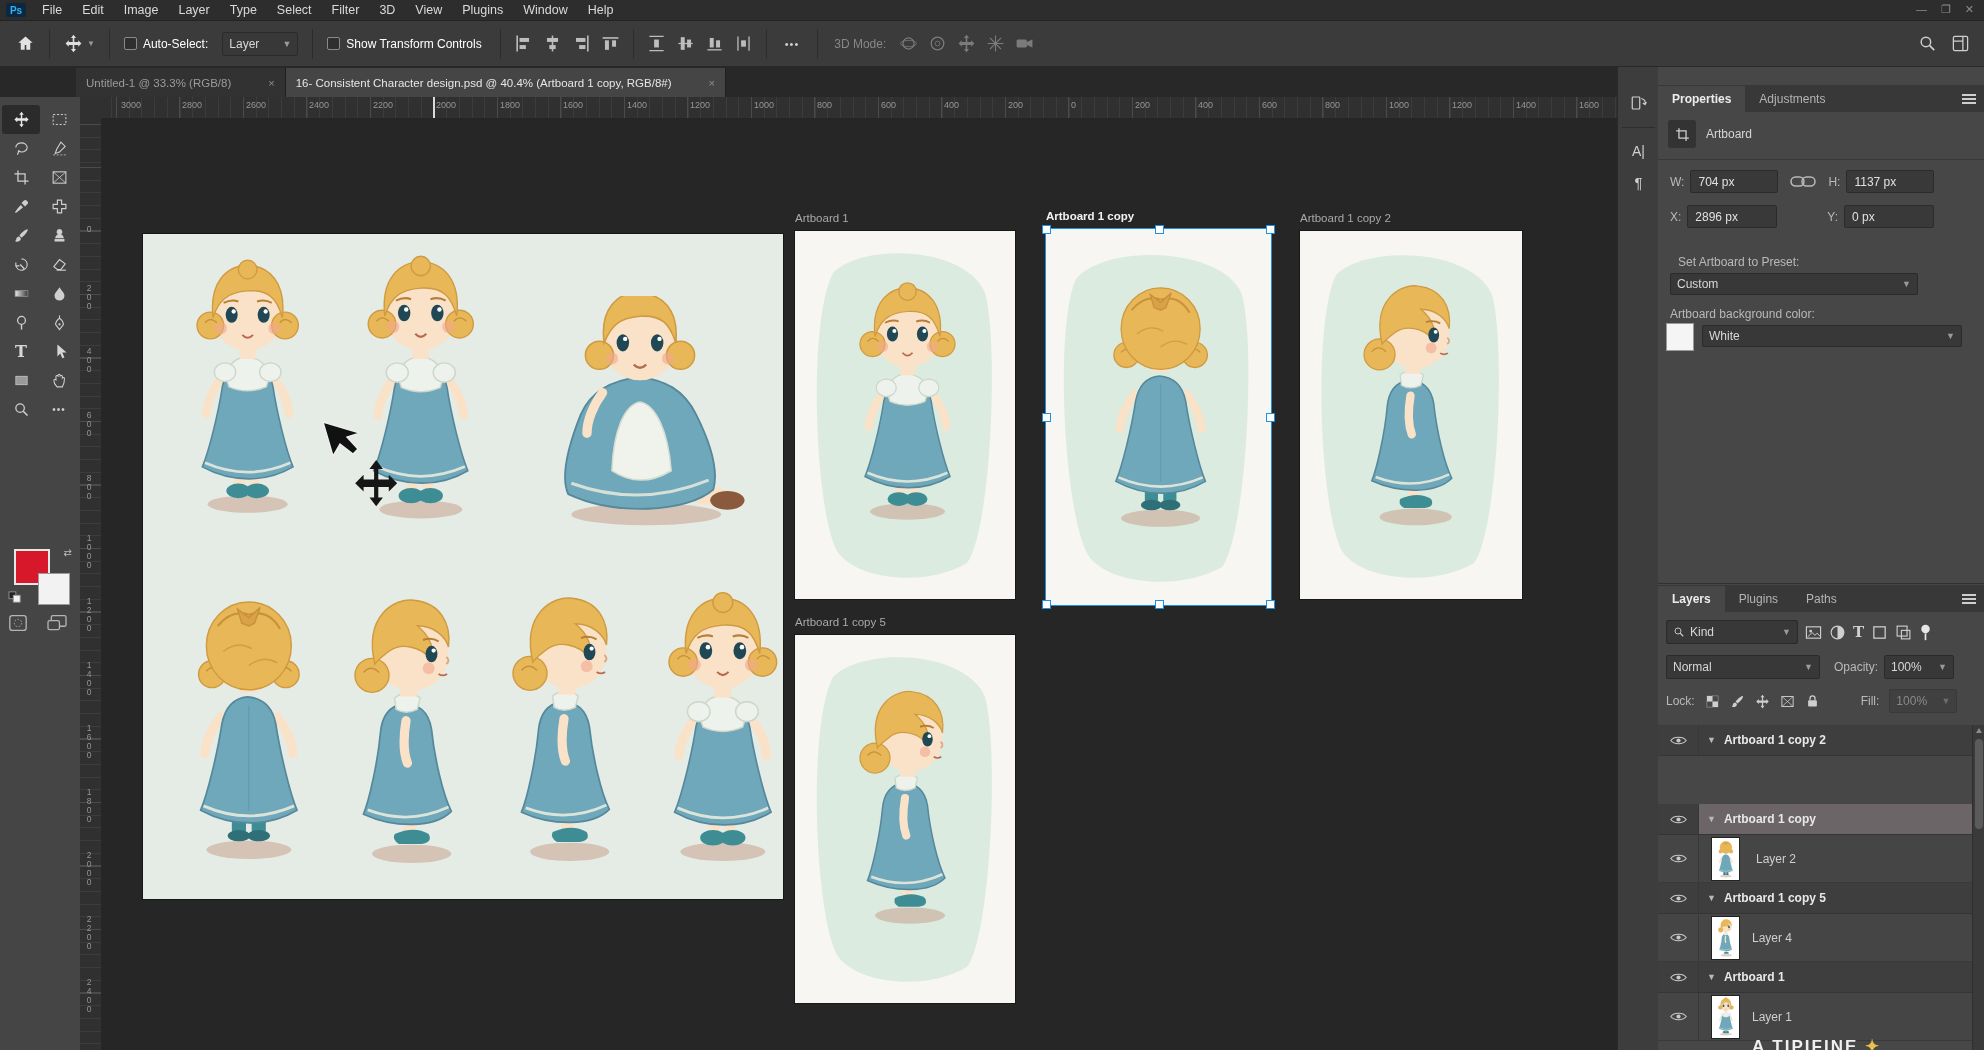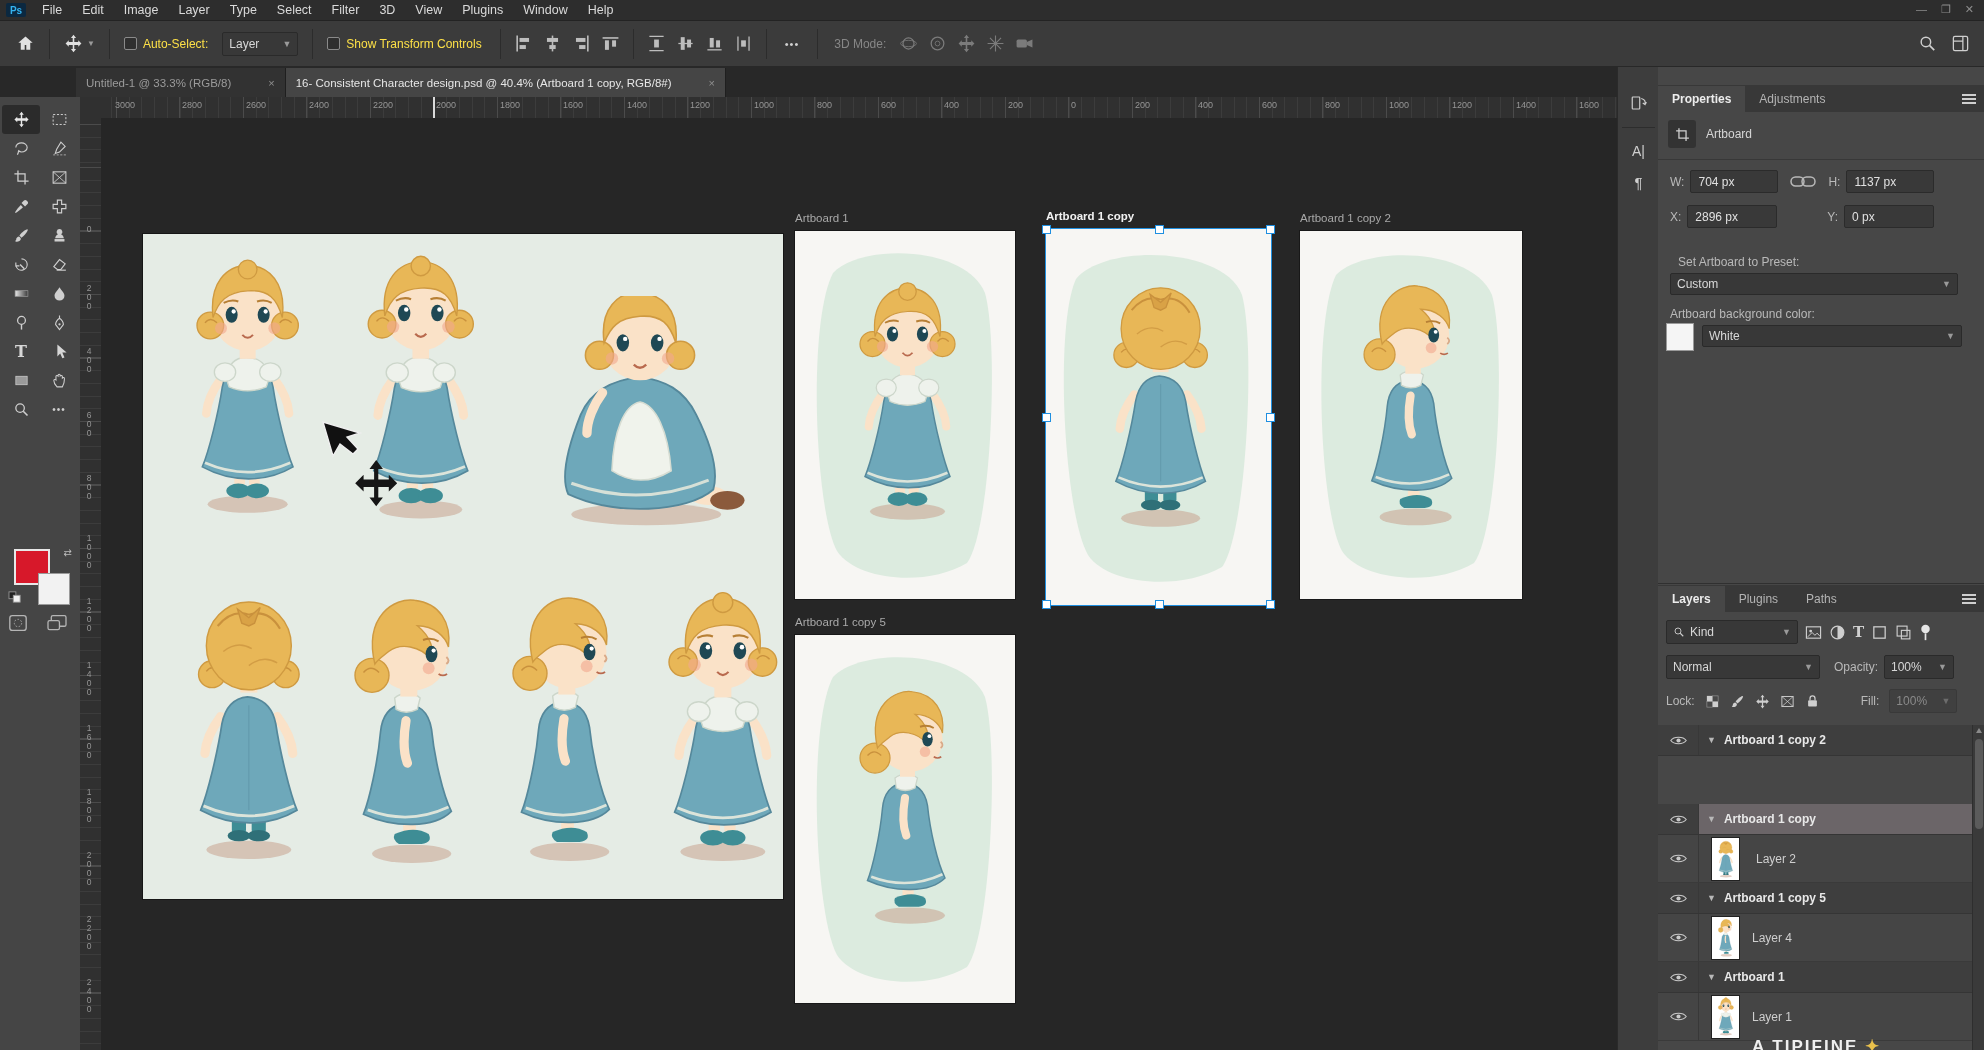--- a/index.html
+++ b/index.html
@@ -9,21 +9,21 @@
   
   .menubar{left:0;top:0;width:1984px;height:20px;background:#2d2d2d;border-bottom:1px solid #232323;display:flex;align-items:center;}
   .pslogo{width:20px;height:14px;margin:0 6px 0 6px;background:#0b2840;color:#34b3f0;font-size:10px;font-weight:bold;
           display:flex;align-items:center;justify-content:center;border-radius:2px;}
   .mi{padding:0 10px;line-height:20px;color:#dadada;font-size:12.5px;cursor:default;}
   .winctl{position:absolute;right:10px;top:3px;display:flex;gap:14px;color:#8d8d8d;font-size:11px;}
   .optionsbar{left:0;top:21px;width:1984px;height:45px;background:#3b3b3b;border-bottom:1px solid #282828;display:flex;align-items:center;}
   .sep{width:1px;height:30px;background:#2c2c2c;margin:0 8px;}
   .obtn{display:flex;align-items:center;justify-content:center;height:34px;padding:0 6px;border-radius:3px;}
   .cb{width:11px;height:11px;border:1px solid #8a8a8a;background:#2f2f2f;border-radius:2px;margin-right:6px;flex:0 0 auto;}
-  .oblabel{color:#fde047;font-size:12px;white-space:nowrap;}
+  .oblabel{color:#ffffff;font-size:12px;white-space:nowrap;}
   .dd{background:#383838;border:1px solid #2a2a2a;border-radius:2px;height:22px;display:flex;align-items:center;
       padding:0 6px;color:#d8d8d8;font-size:12px;}
   .dd .chev{margin-left:auto;color:#9a9a9a;font-size:9px;padding-left:8px;}
   .dim{color:#878787;}
   .ico18{width:19px;height:19px;display:block;}
   .ogroupicon{margin:0 5px;opacity:.92;}
   
   .tabbar{left:0;top:67px;width:1984px;height:30px;background:#282828;display:flex;align-items:flex-end;padding-left:76px;box-sizing:border-box;}
   .doctab{height:29px;display:flex;align-items:center;padding:0 10px;font-size:11.5px;border-right:1px solid #1f1f1f;white-space:nowrap;gap:28px;}
   .doctab.inactive{background:#323232;color:#9b9b9b;}
@@ -490,21 +490,21 @@
         </svg>
       <svg width="22" height="18" viewBox="0 0 26 22">
           <rect x="6" y="2" width="18" height="13" rx="2" fill="none" stroke="#b5b5b5" stroke-width="1.6"></rect>
           <rect x="2" y="8" width="14" height="11" rx="2" fill="#454545" stroke="#b5b5b5" stroke-width="1.6"></rect>
         </svg>
     </div>
   </div>
 
   <div class="abs rcorner"></div>
   <div class="abs rtop">
-    <span class="rlab" style="left:14px">3000</span>
+    <span class="rlab" style="left:20px">3000</span>
     <span class="rlab" style="left:81px">2800</span>
     <span class="rlab" style="left:145px">2600</span>
     <span class="rlab" style="left:208px">2400</span>
     <span class="rlab" style="left:272px">2200</span>
     <span class="rlab" style="left:335px">2000</span>
     <span class="rlab" style="left:399px">1800</span>
     <span class="rlab" style="left:462px">1600</span>
     <span class="rlab" style="left:526px">1400</span>
     <span class="rlab" style="left:589px">1200</span>
     <span class="rlab" style="left:653px">1000</span>
@@ -656,21 +656,21 @@
           <span>2896 px</span>
         </div>
       <span style="width:38px"></span>
       <span class="flabel">Y:</span>
       <div class="field" style="width:74px">
           <span>0 px</span>
         </div>
     </div>
 
     <span class="abs flabel" style="left:20px;top:188px">Set Artboard to Preset:</span>
-    <div class="abs dd" style="left:12px;top:206px;width:288px;box-sizing:border-box">
+    <div class="abs dd" style="left:12px;top:206px;width:248px;box-sizing:border-box">
       <span>Custom</span>
       <span class="chev">▼</span>
     </div>
 
     <span class="abs flabel" style="left:12px;top:240px">Artboard background color:</span>
     <div class="abs" style="left:8px;top:256px;width:26px;height:26px;background:#f5f5f5;border:1px solid #9a9a9a"></div>
     <div class="abs dd" style="left:44px;top:258px;width:260px;box-sizing:border-box">
       <span>White</span>
       <span class="chev">▼</span>
     </div>

